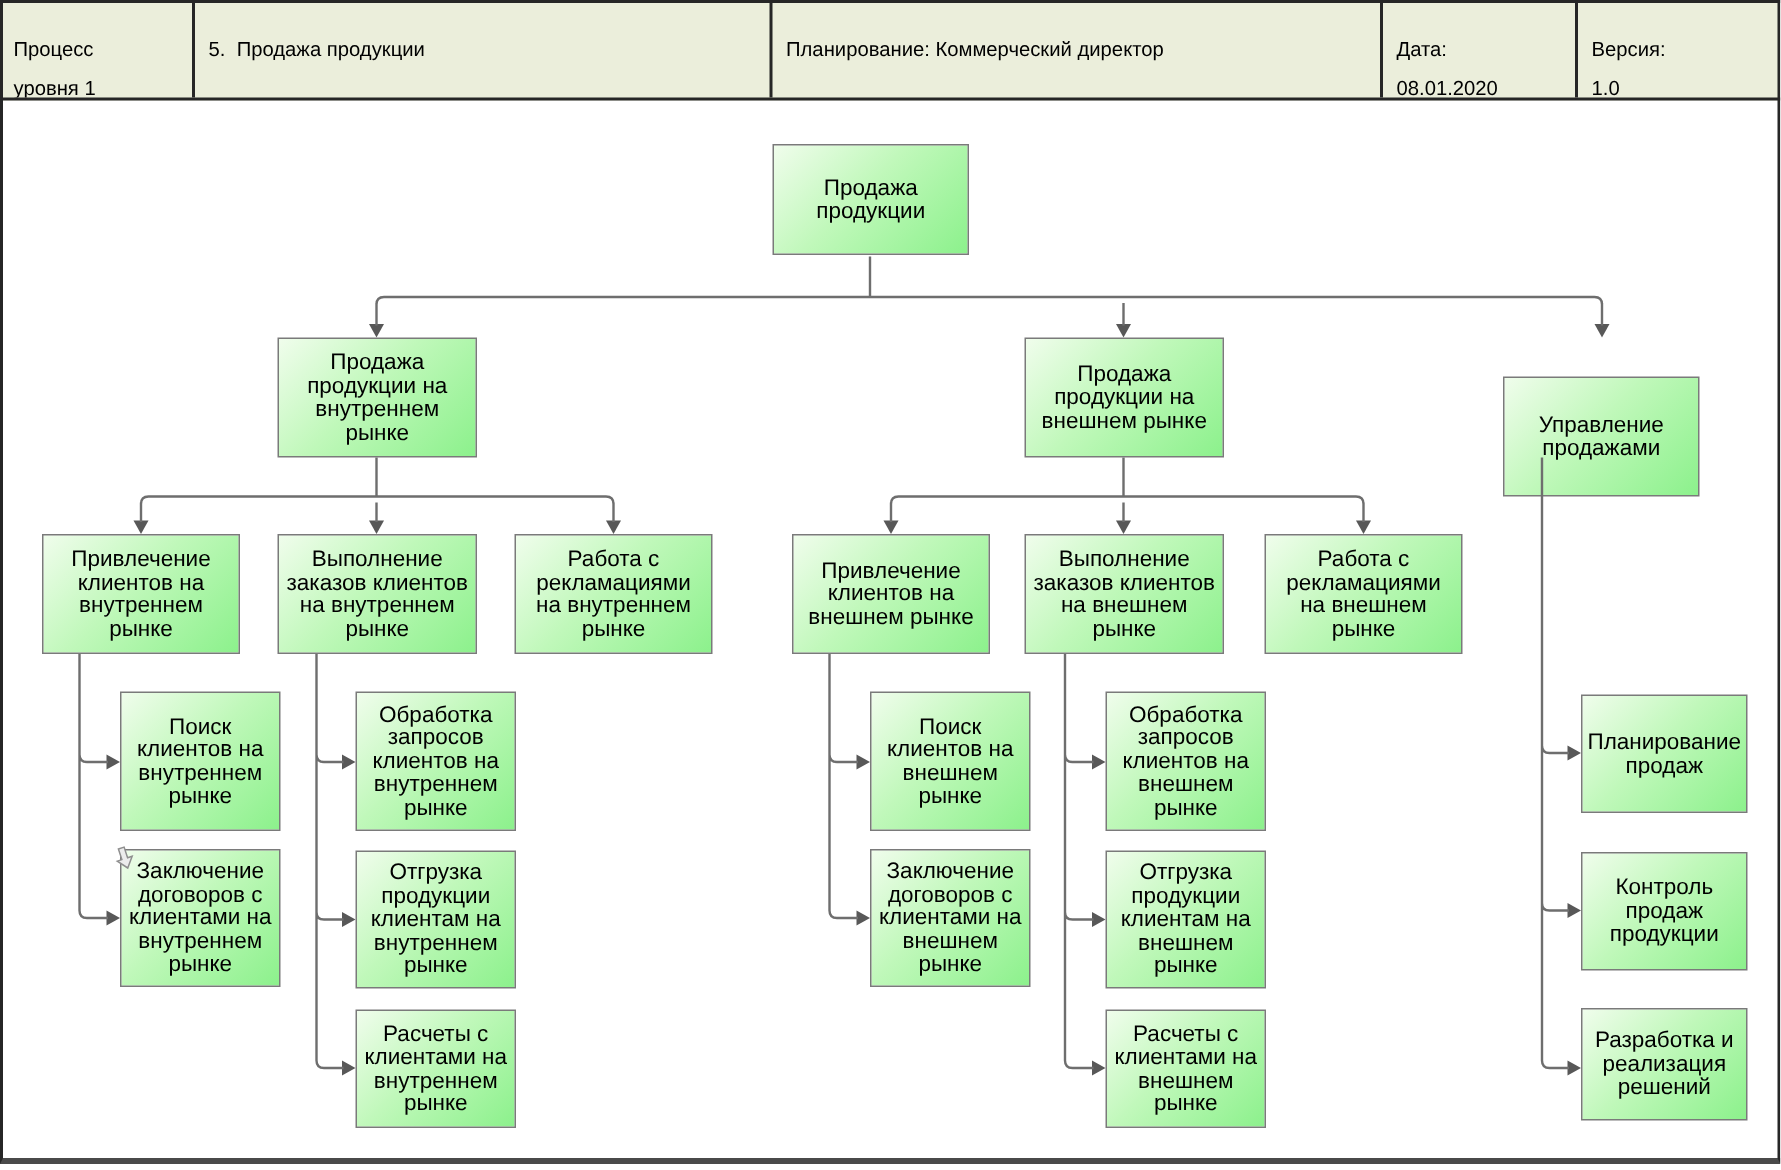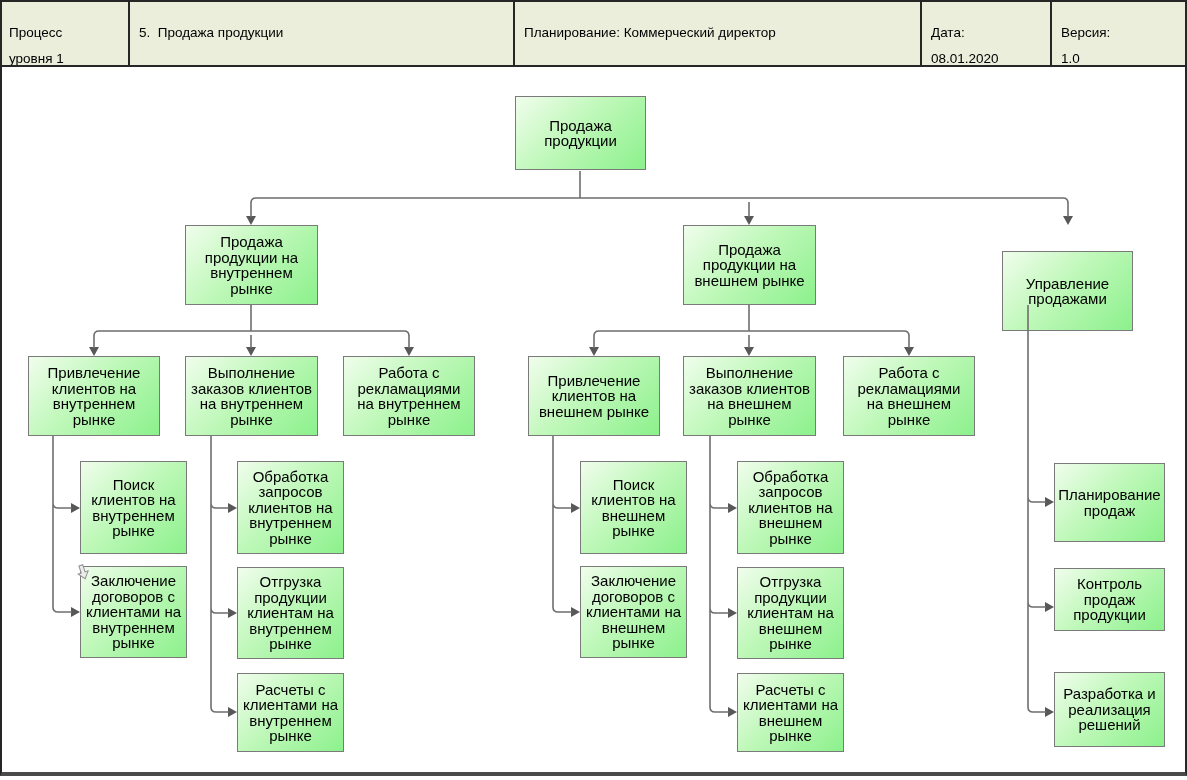--- a/index.html
+++ b/index.html
@@ -190,21 +190,21 @@
       <div class="node" style="left: 737px; top: 673px; width: 107px; height: 79px;">
         <span>Расчеты с
 клиентами на
 внешнем
 рынке</span>
       </div>
       <div class="node" style="left: 1054px; top: 463px; width: 111px; height: 79px; align-items: center;">
         <span>Планирование
 продаж</span>
       </div>
-      <div class="node" style="left: 1054px; top: 568px; width: 111px; height: 63px;">
+      <div class="node" style="left: 1054px; top: 568px; width: 111px; height: 79px;">
         <span>Контроль
 продаж
 продукции</span>
       </div>
       <div class="node" style="left: 1054px; top: 672px; width: 111px; height: 75px;">
         <span>Разработка и
 реализация
 решений</span>
       </div>
     </div>

